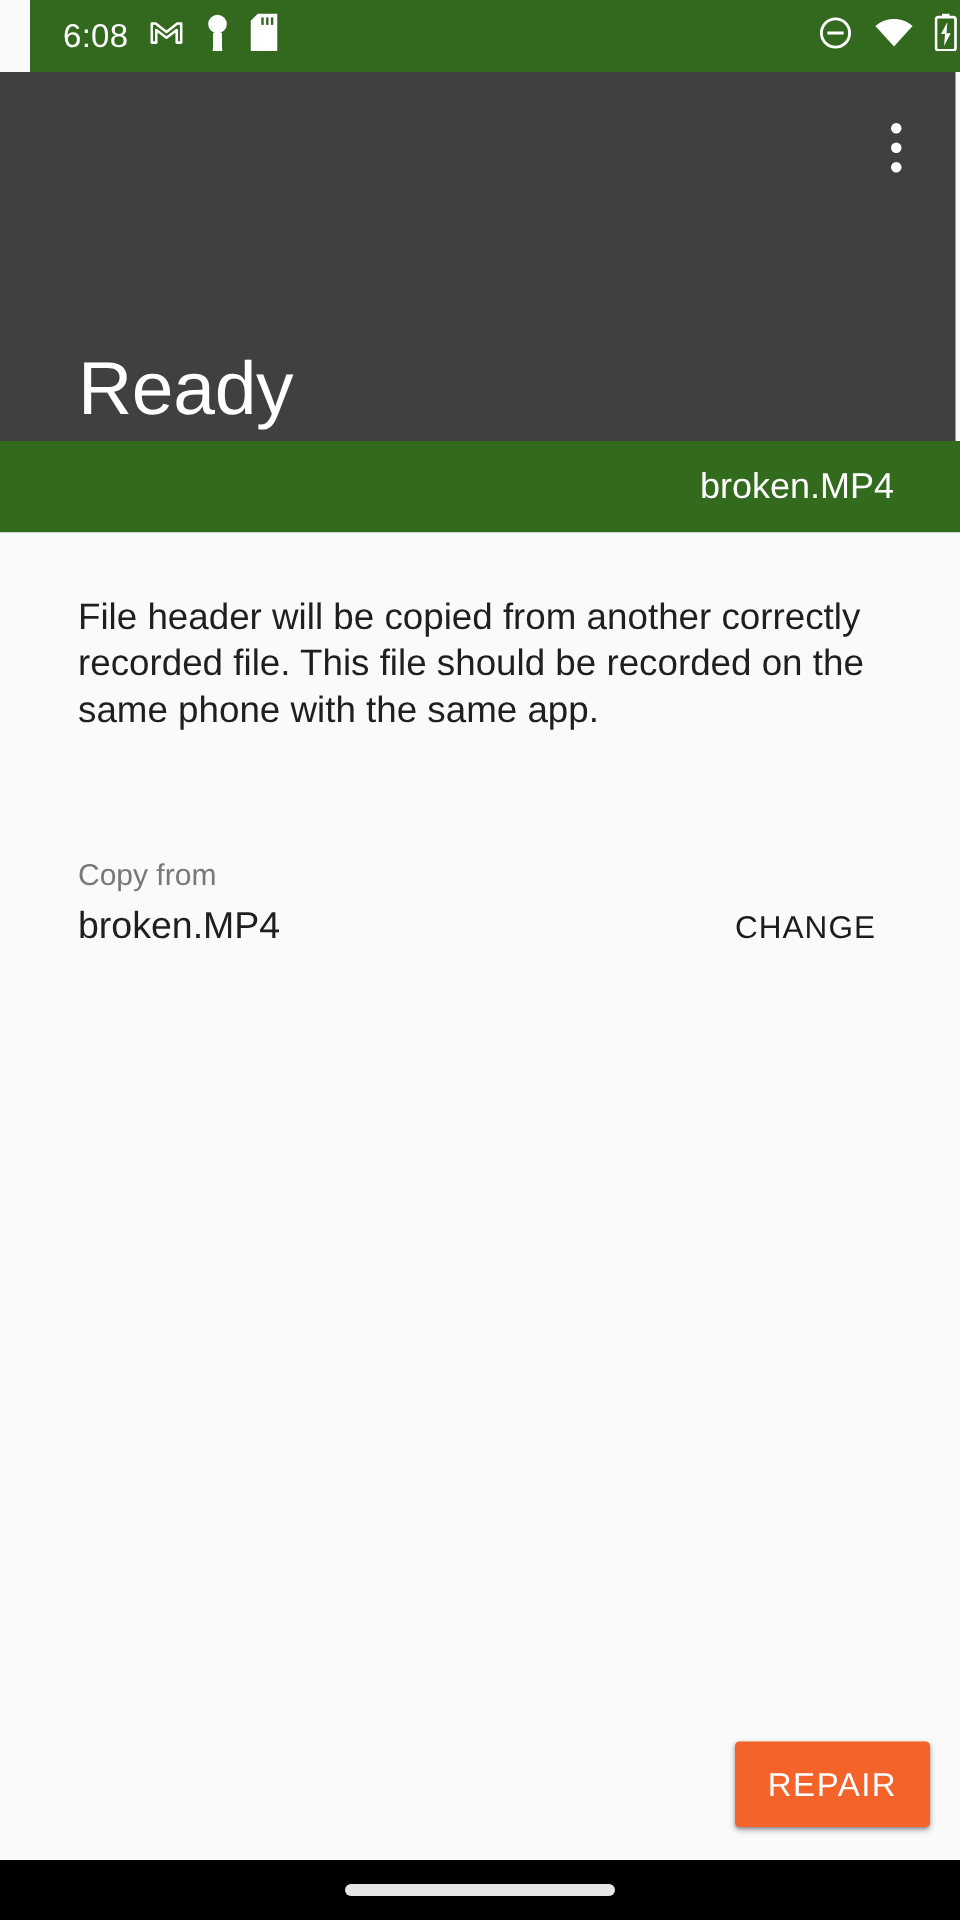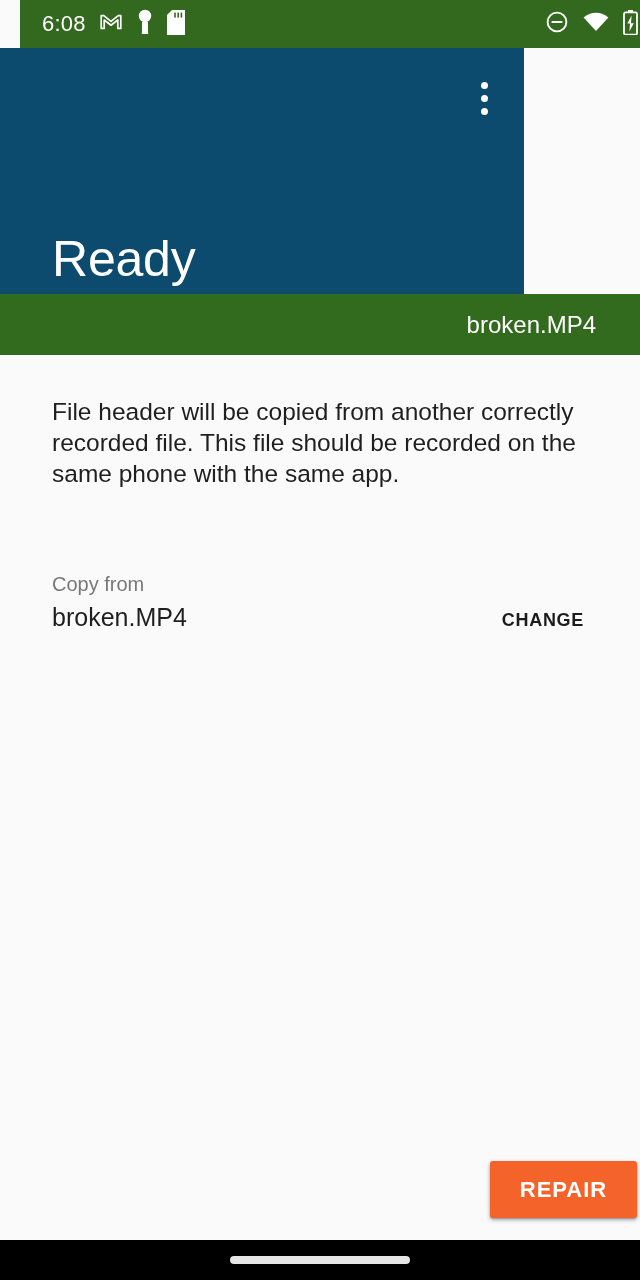--- a/index.html
+++ b/index.html
@@ -51,23 +51,23 @@
     letter-spacing: 0.2px;
     line-height: 1;
     font-family: "Liberation Sans", sans-serif;
   }
   .sicon { display: block; }
 
   
   .appbar {
     position: absolute;
     left: 0; top: 48px;
-    width: 524px;
+    width: 637px;
     height: 246px;
-    background: #0c4a6e;
+    background: #404040;
   }
   .overflow-btn {
     position: absolute;
     right: 26px;
     top: 30px;
     width: 28px;
     height: 40px;
     display: flex;
     flex-direction: column;
     align-items: center;
@@ -148,40 +148,40 @@
     justify-content: space-between;
     margin-top: 6px;
   }
   .copyfrom-value {
     color: #1f1f1f;
     font-size: 25px;
     line-height: 30px;
   }
   .change-button {
     color: #1c1c1c;
-    font-size: 18px;
-    font-weight: bold;
+    font-size: 21px;
+    font-weight: normal;
     letter-spacing: 0.7px;
     line-height: 30px;
     padding: 2px 4px;
     cursor: pointer;
   }
 
   
   .repair-button {
     position: absolute;
     left: 490px;
     top: 1161px;
-    width: 147px;
+    width: 130px;
     height: 57px;
     background: #f4642a;
     border-radius: 3px;
     color: #ffffff;
     font-size: 22px;
-    font-weight: bold;
+    font-weight: normal;
     letter-spacing: 1.0px;
     display: flex;
     align-items: center;
     justify-content: center;
     box-shadow: 0 2px 4px rgba(0,0,0,0.30), 0 1px 2px rgba(0,0,0,0.22);
     box-sizing: border-box;
     cursor: pointer;
   }
 
   

